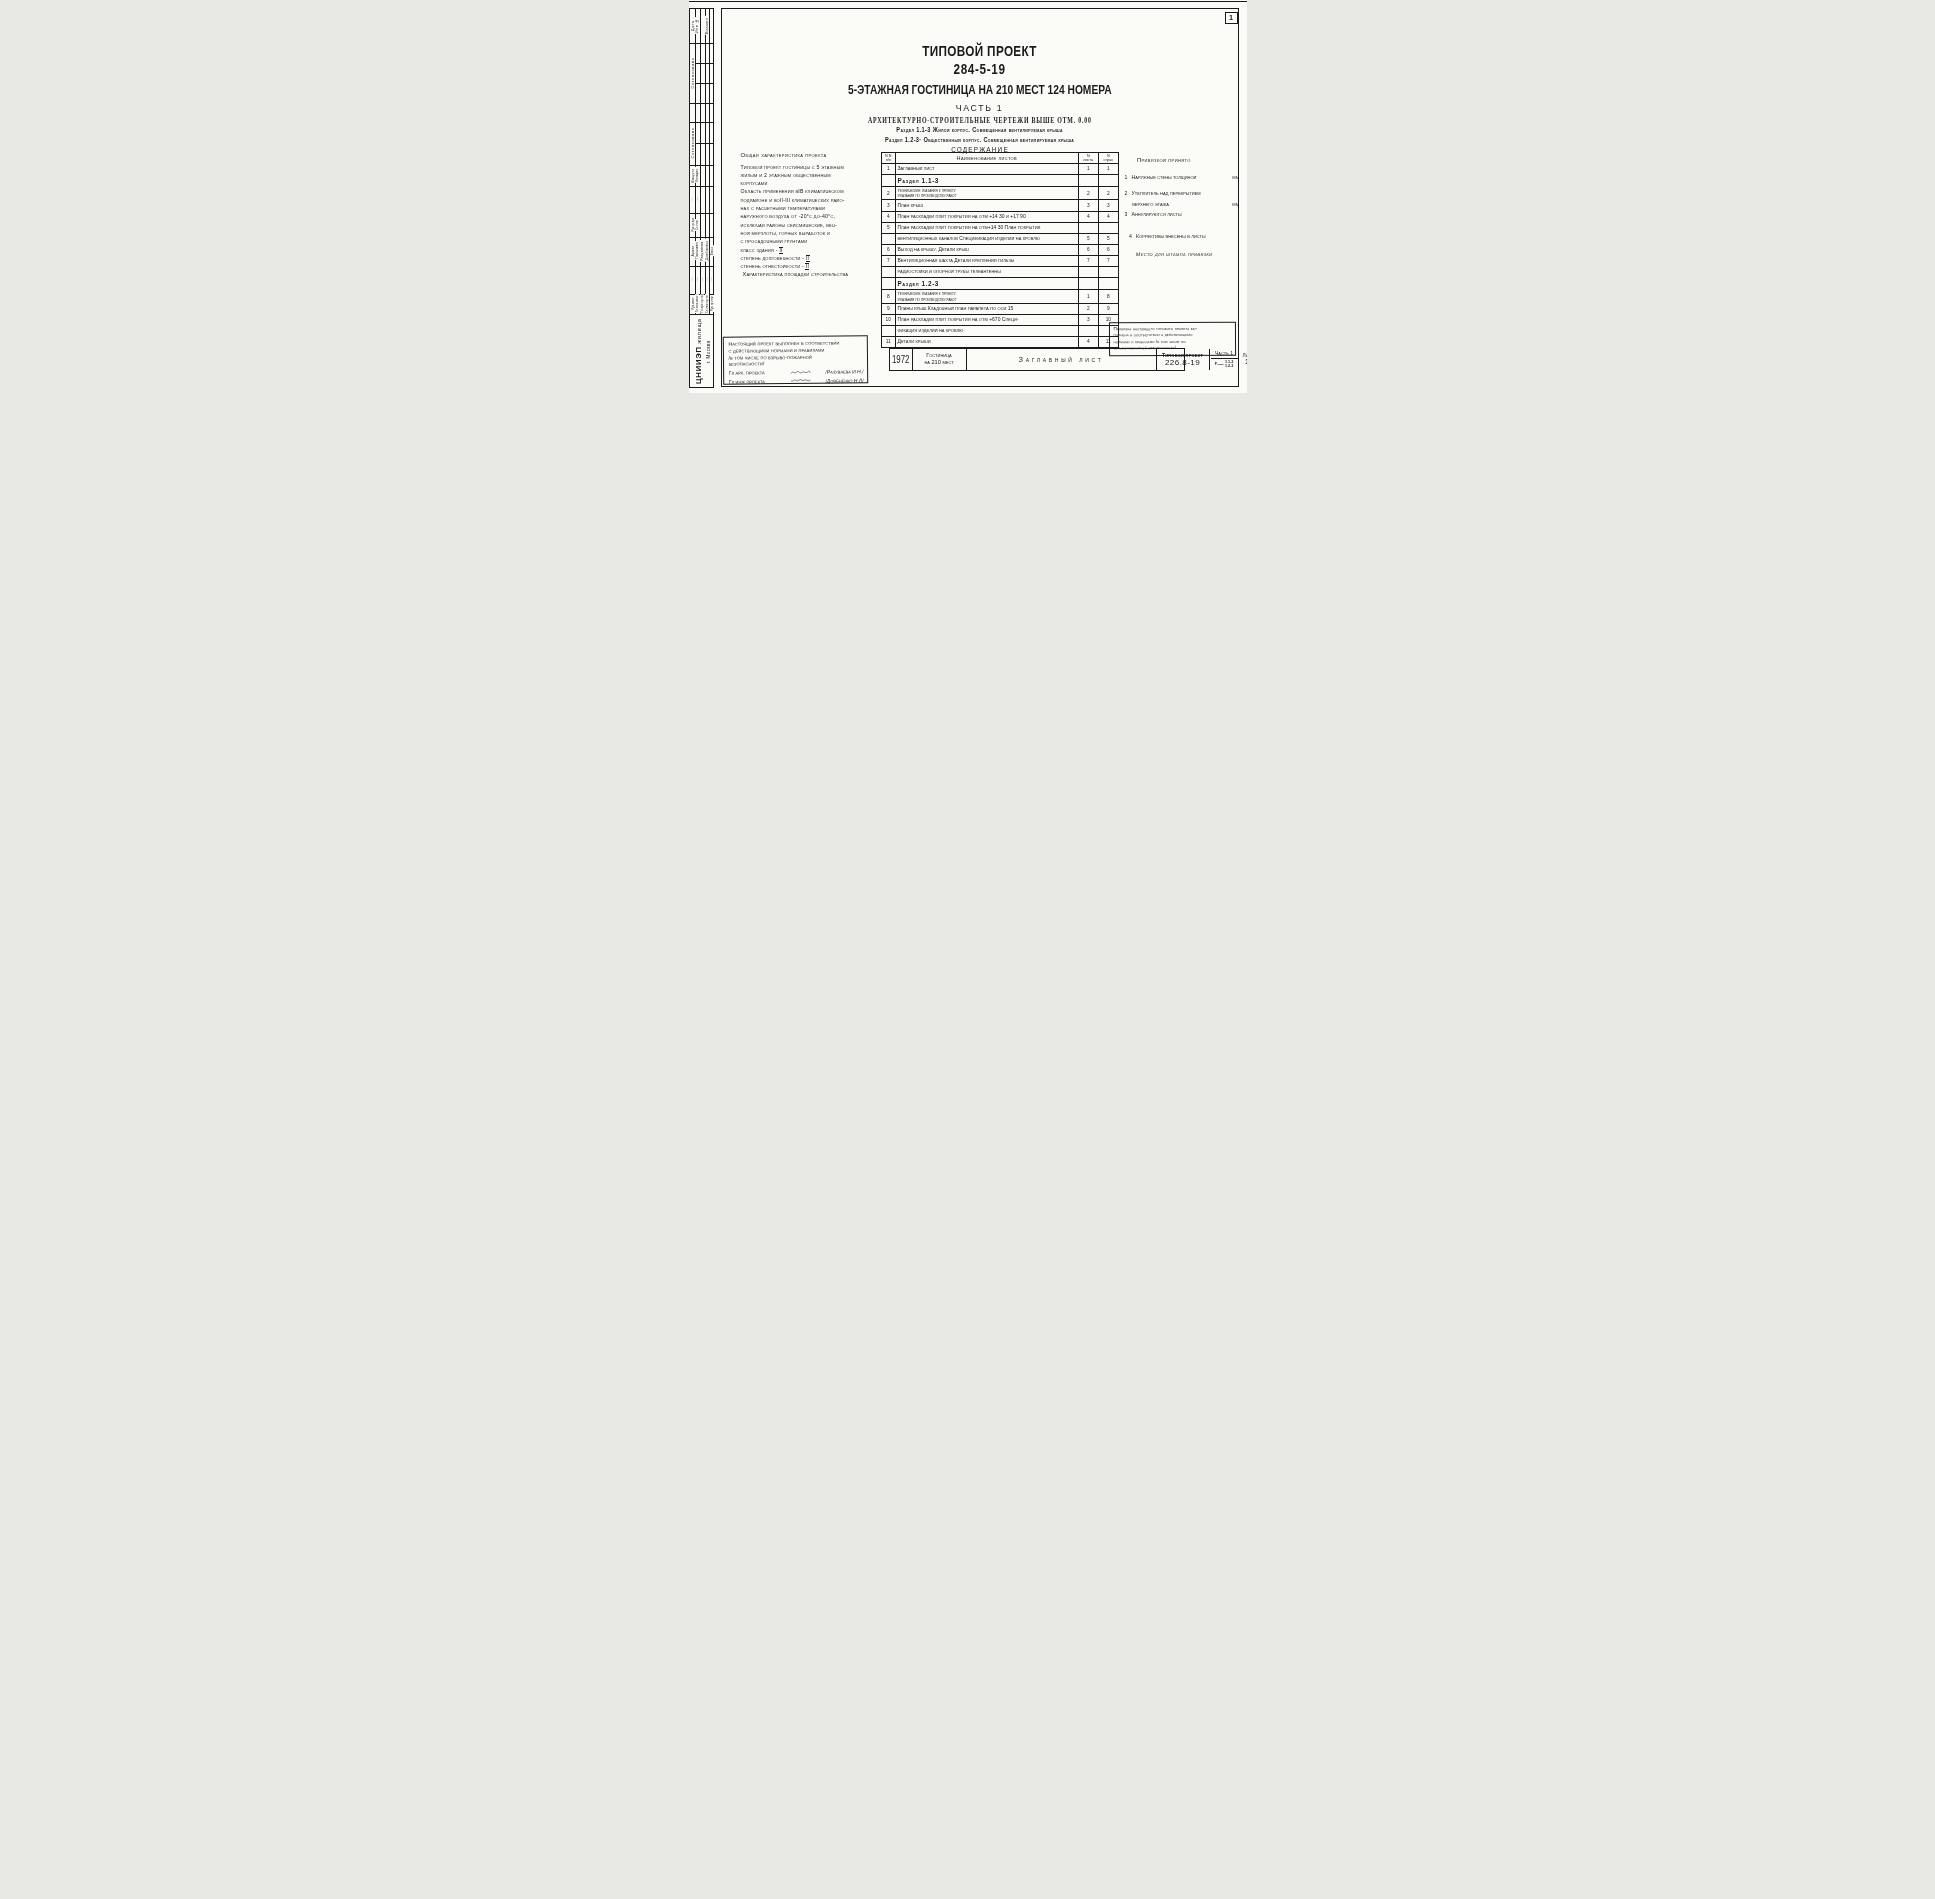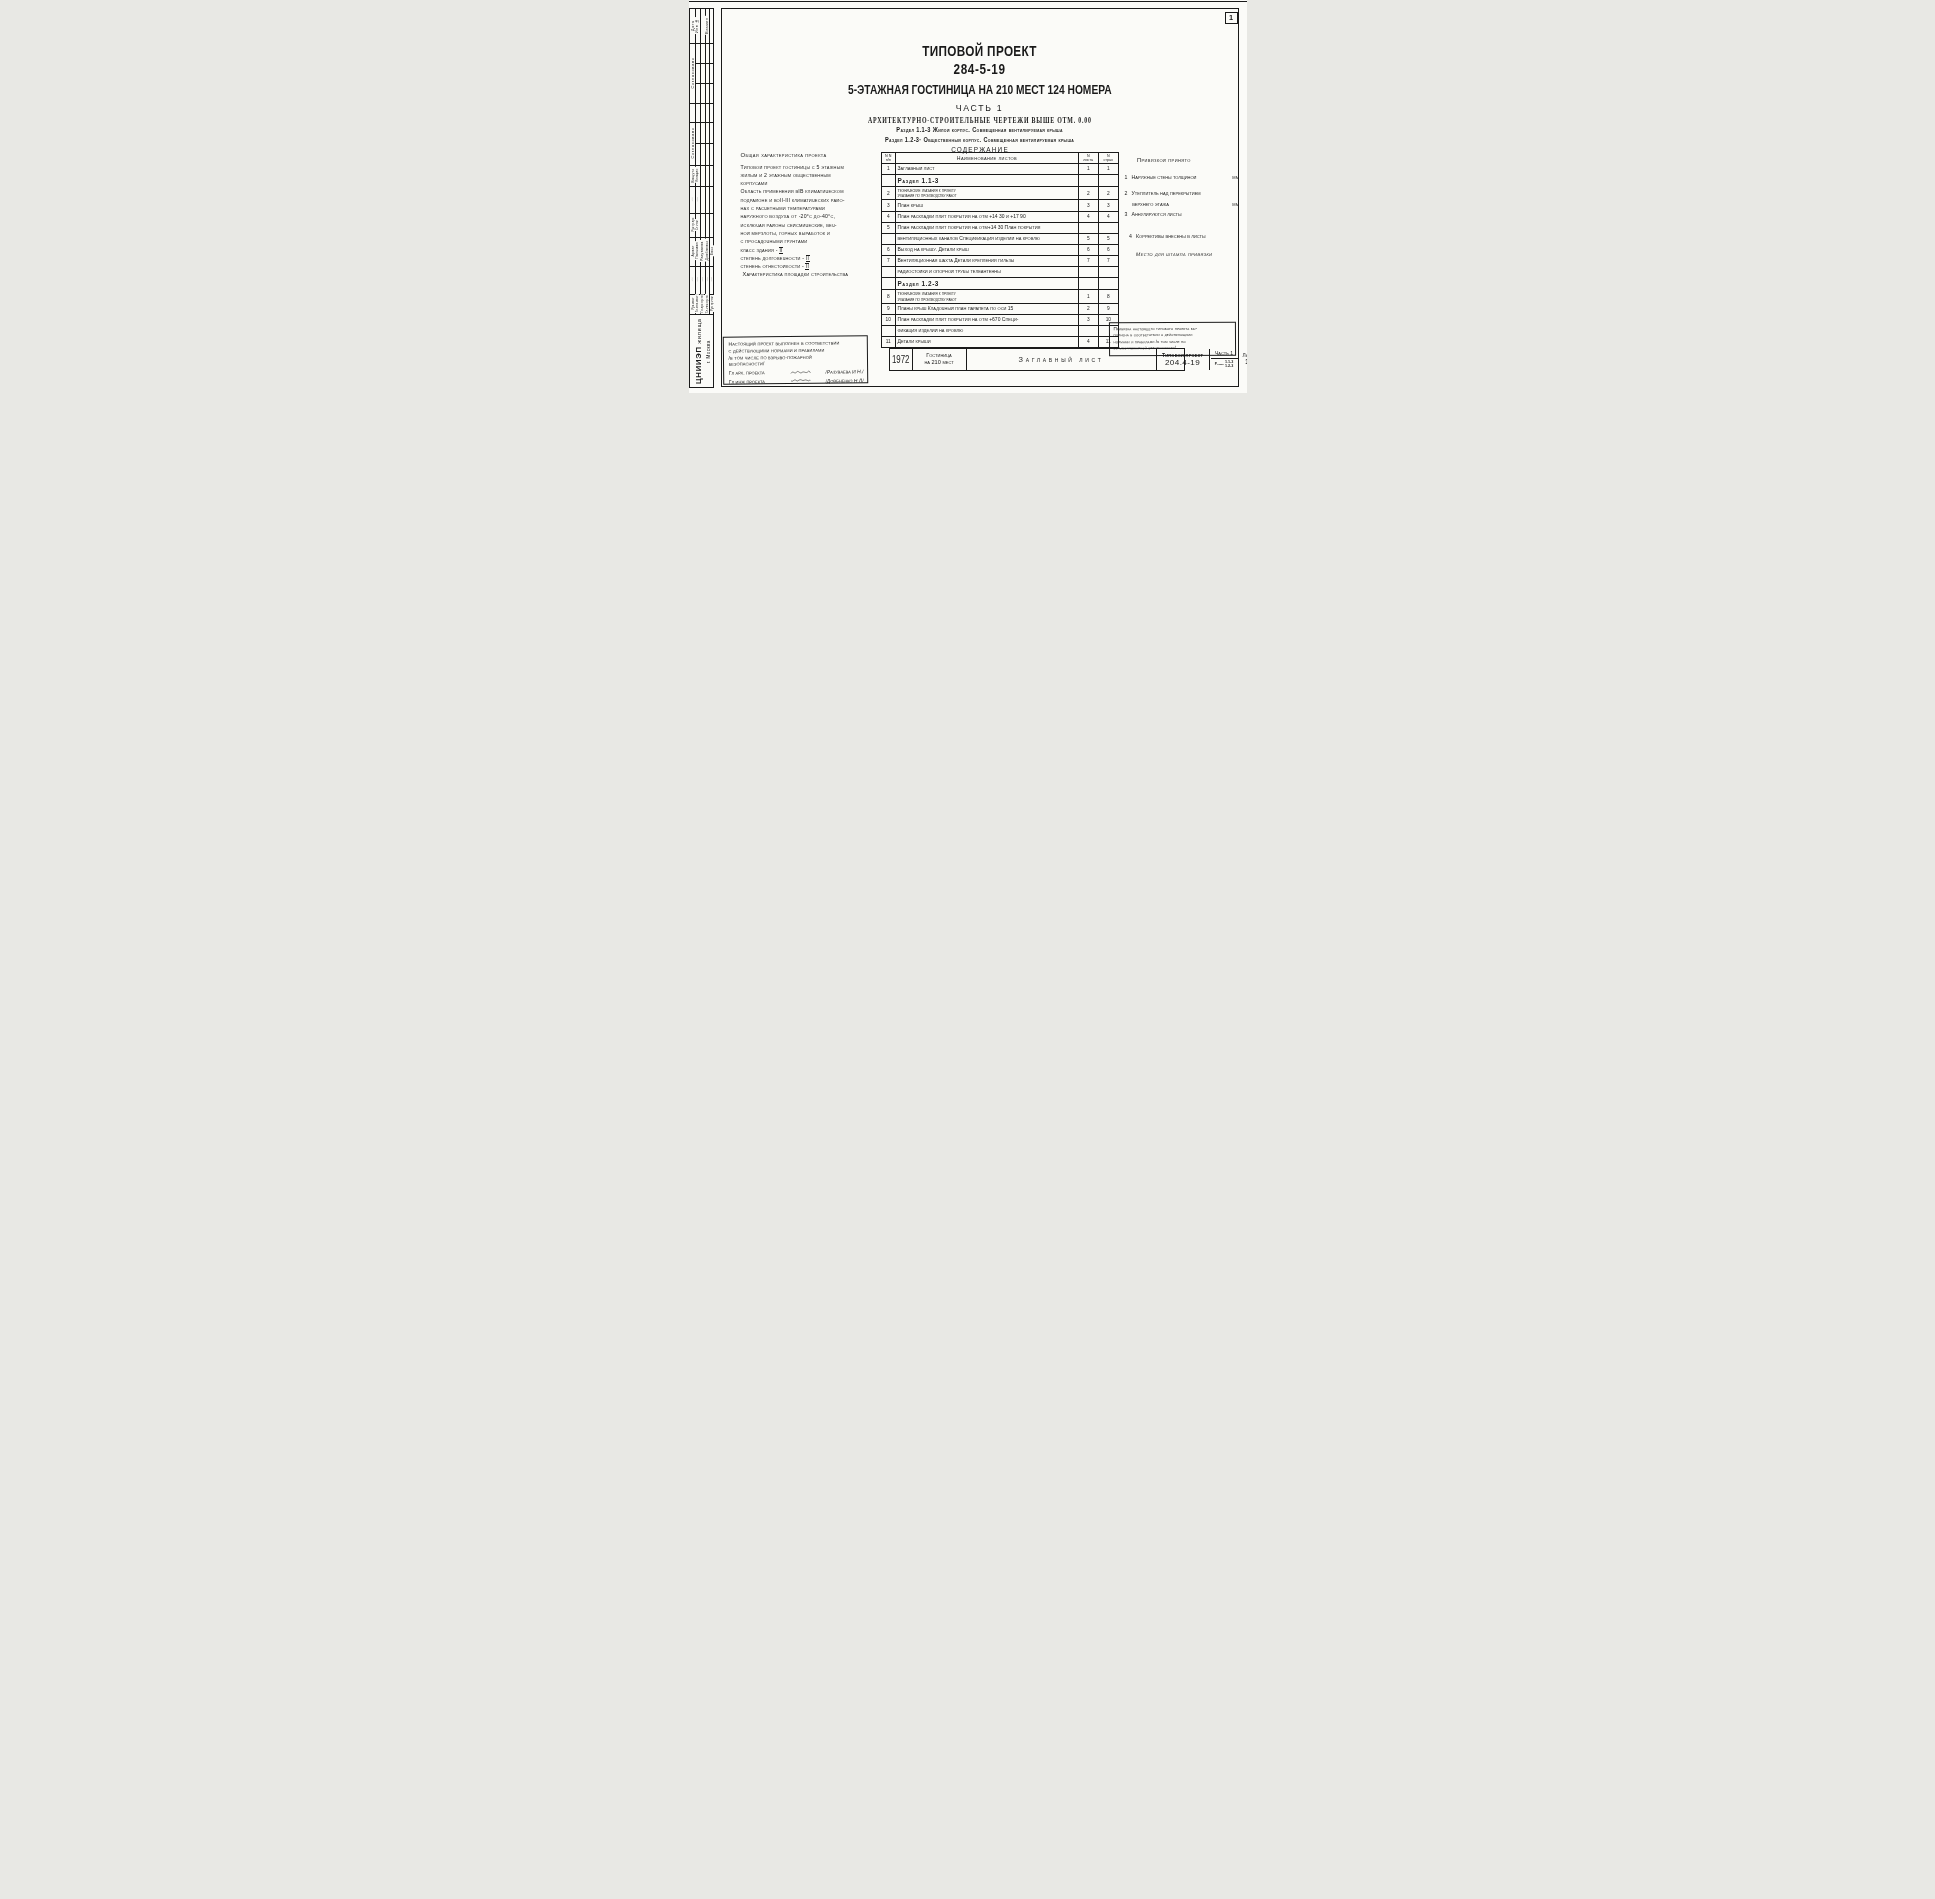--- a/index.html
+++ b/index.html
@@ -336,21 +336,21 @@
     </div>
     <div class="tb-cell tb-obj sc">
       <span>Гостиница</span>
       <span>на 210 мест</span>
     </div>
     <div class="tb-cell tb-title sc">
       <span>Заглавный  лист</span>
     </div>
     <div class="tb-cell tb-proj">
       <span class="tp1 sc">Типовой проект</span>
-      <span class="tp2">204.4-19</span>
+      <span class="tp2">226.8-19</span>
     </div>
     <div class="tb-cell tb-part">
       <div class="pt-top sc">Часть 1</div>
       <div class="pt-bot">
         <span class="pt-rl sc">Раздел</span>
         <span class="pt-rv">
           <span>1.1-3</span><br>
           <span>1.2-3</span>
         </span>
       </div>

